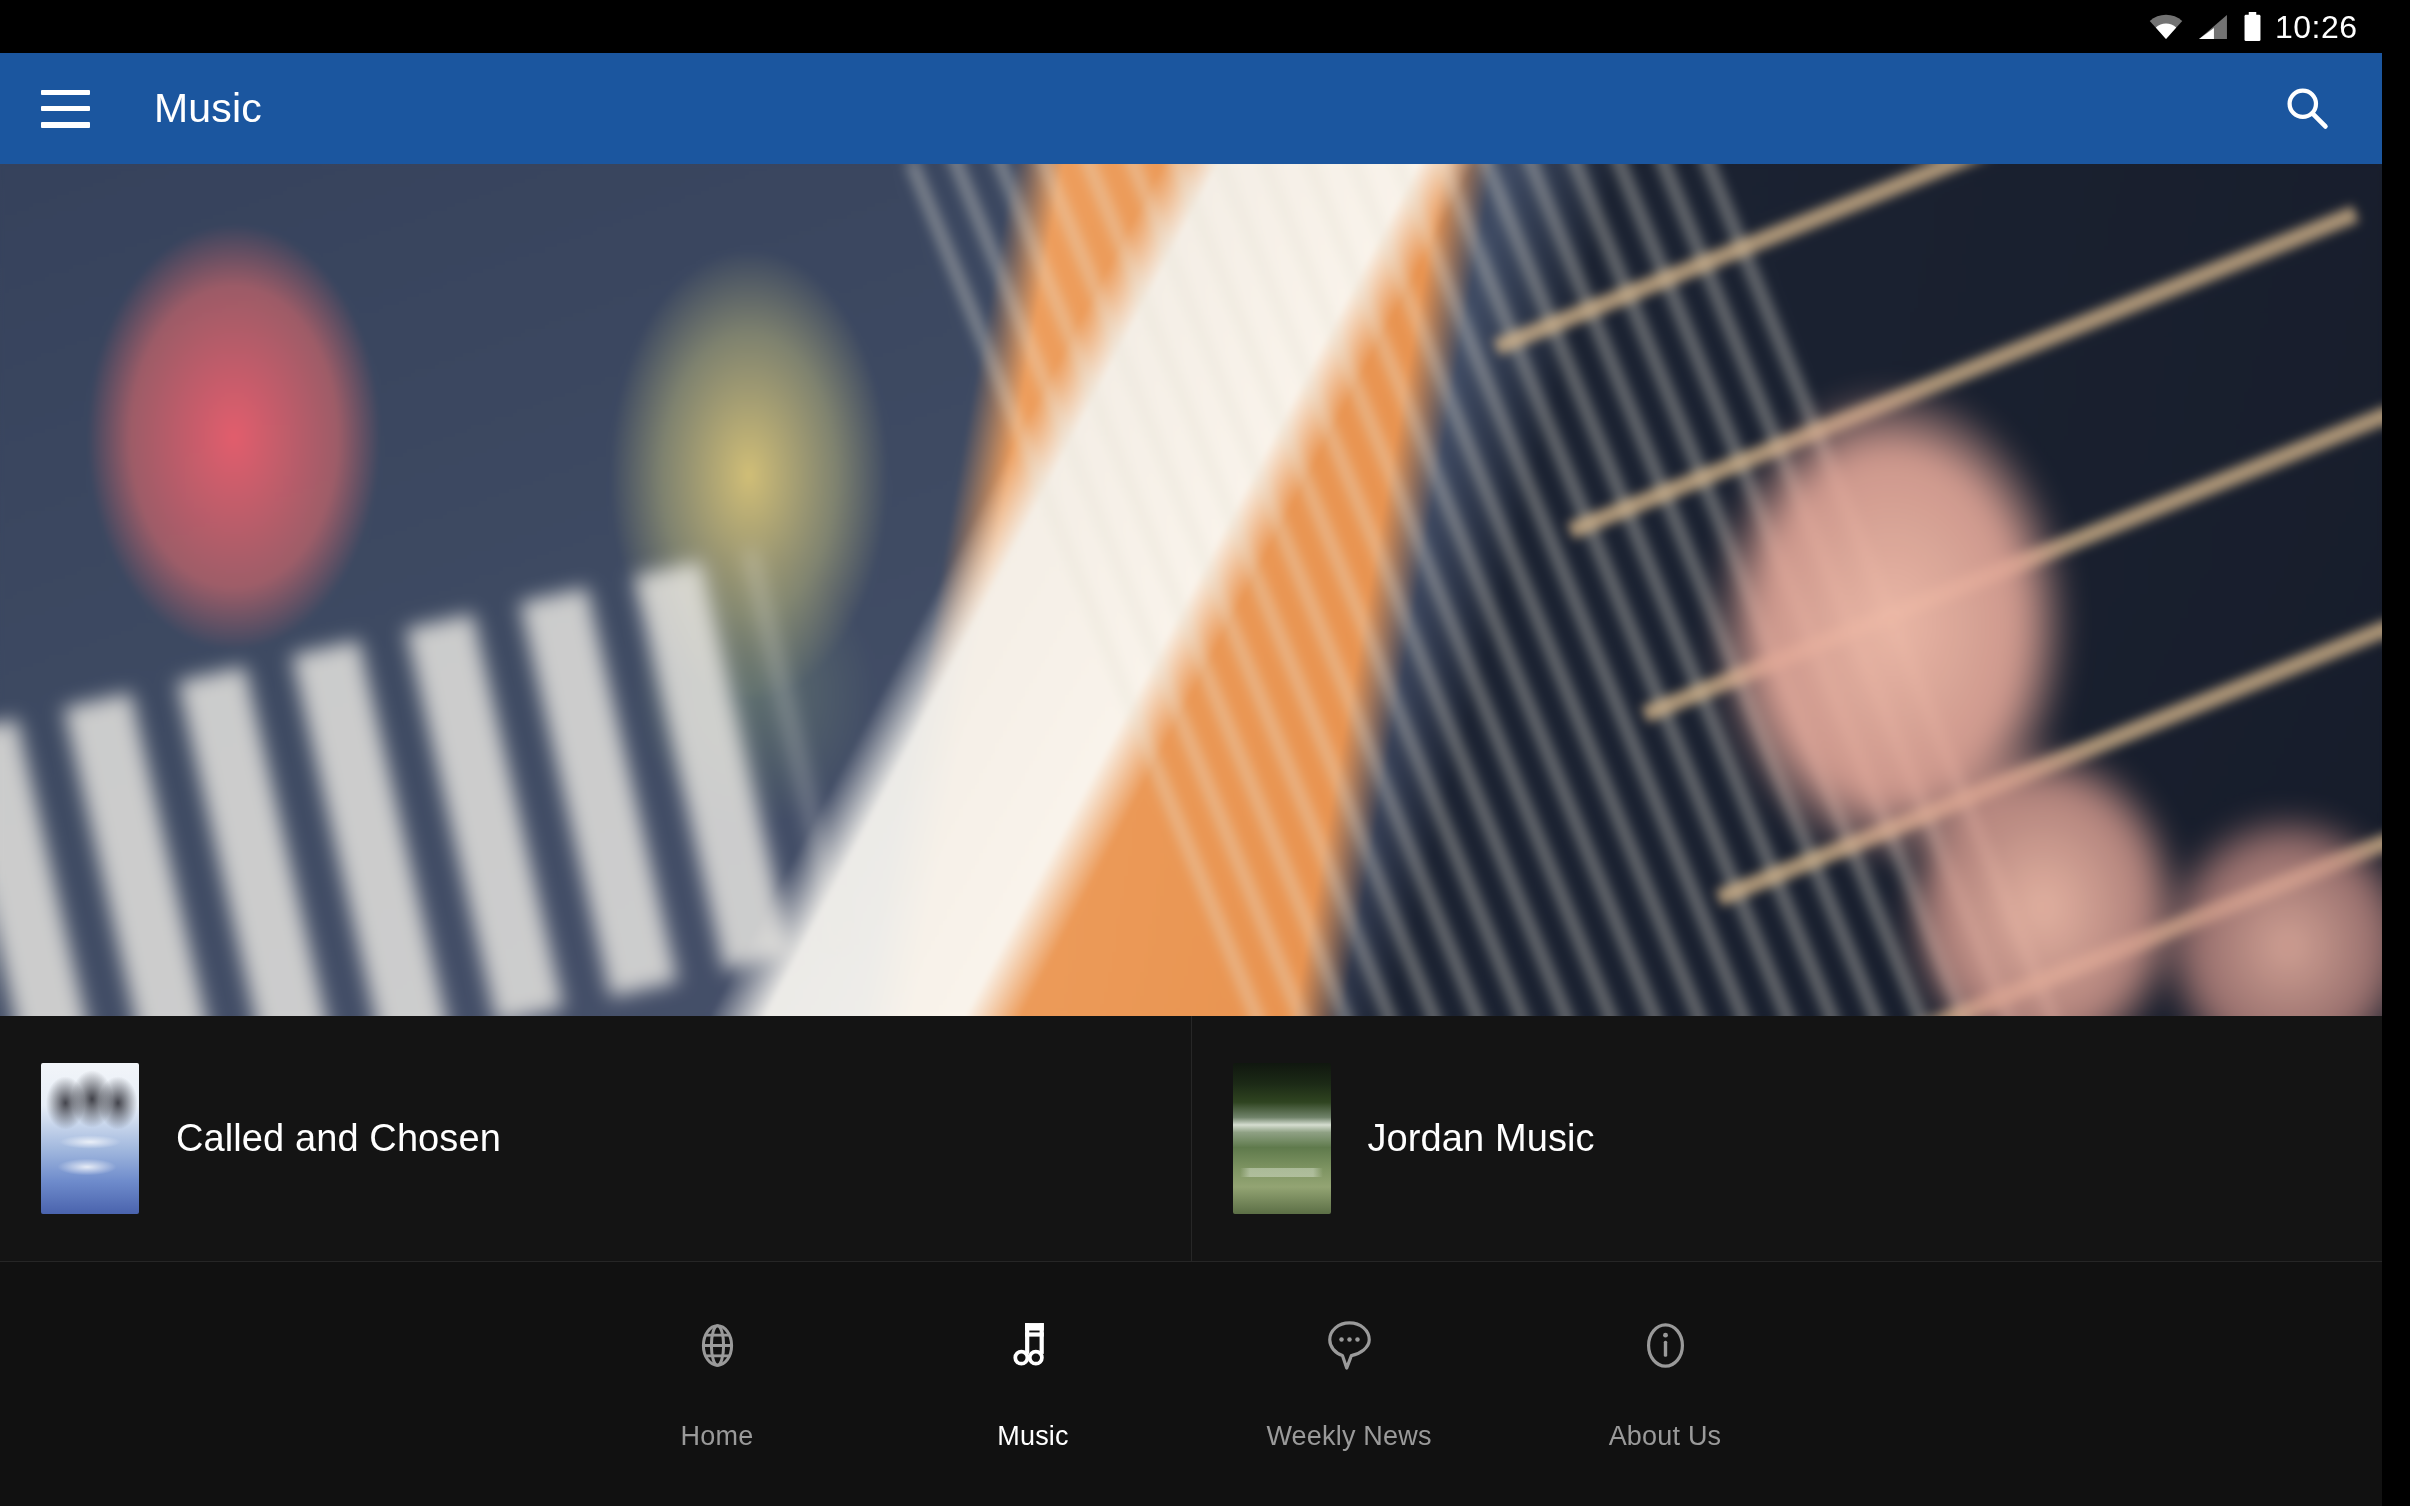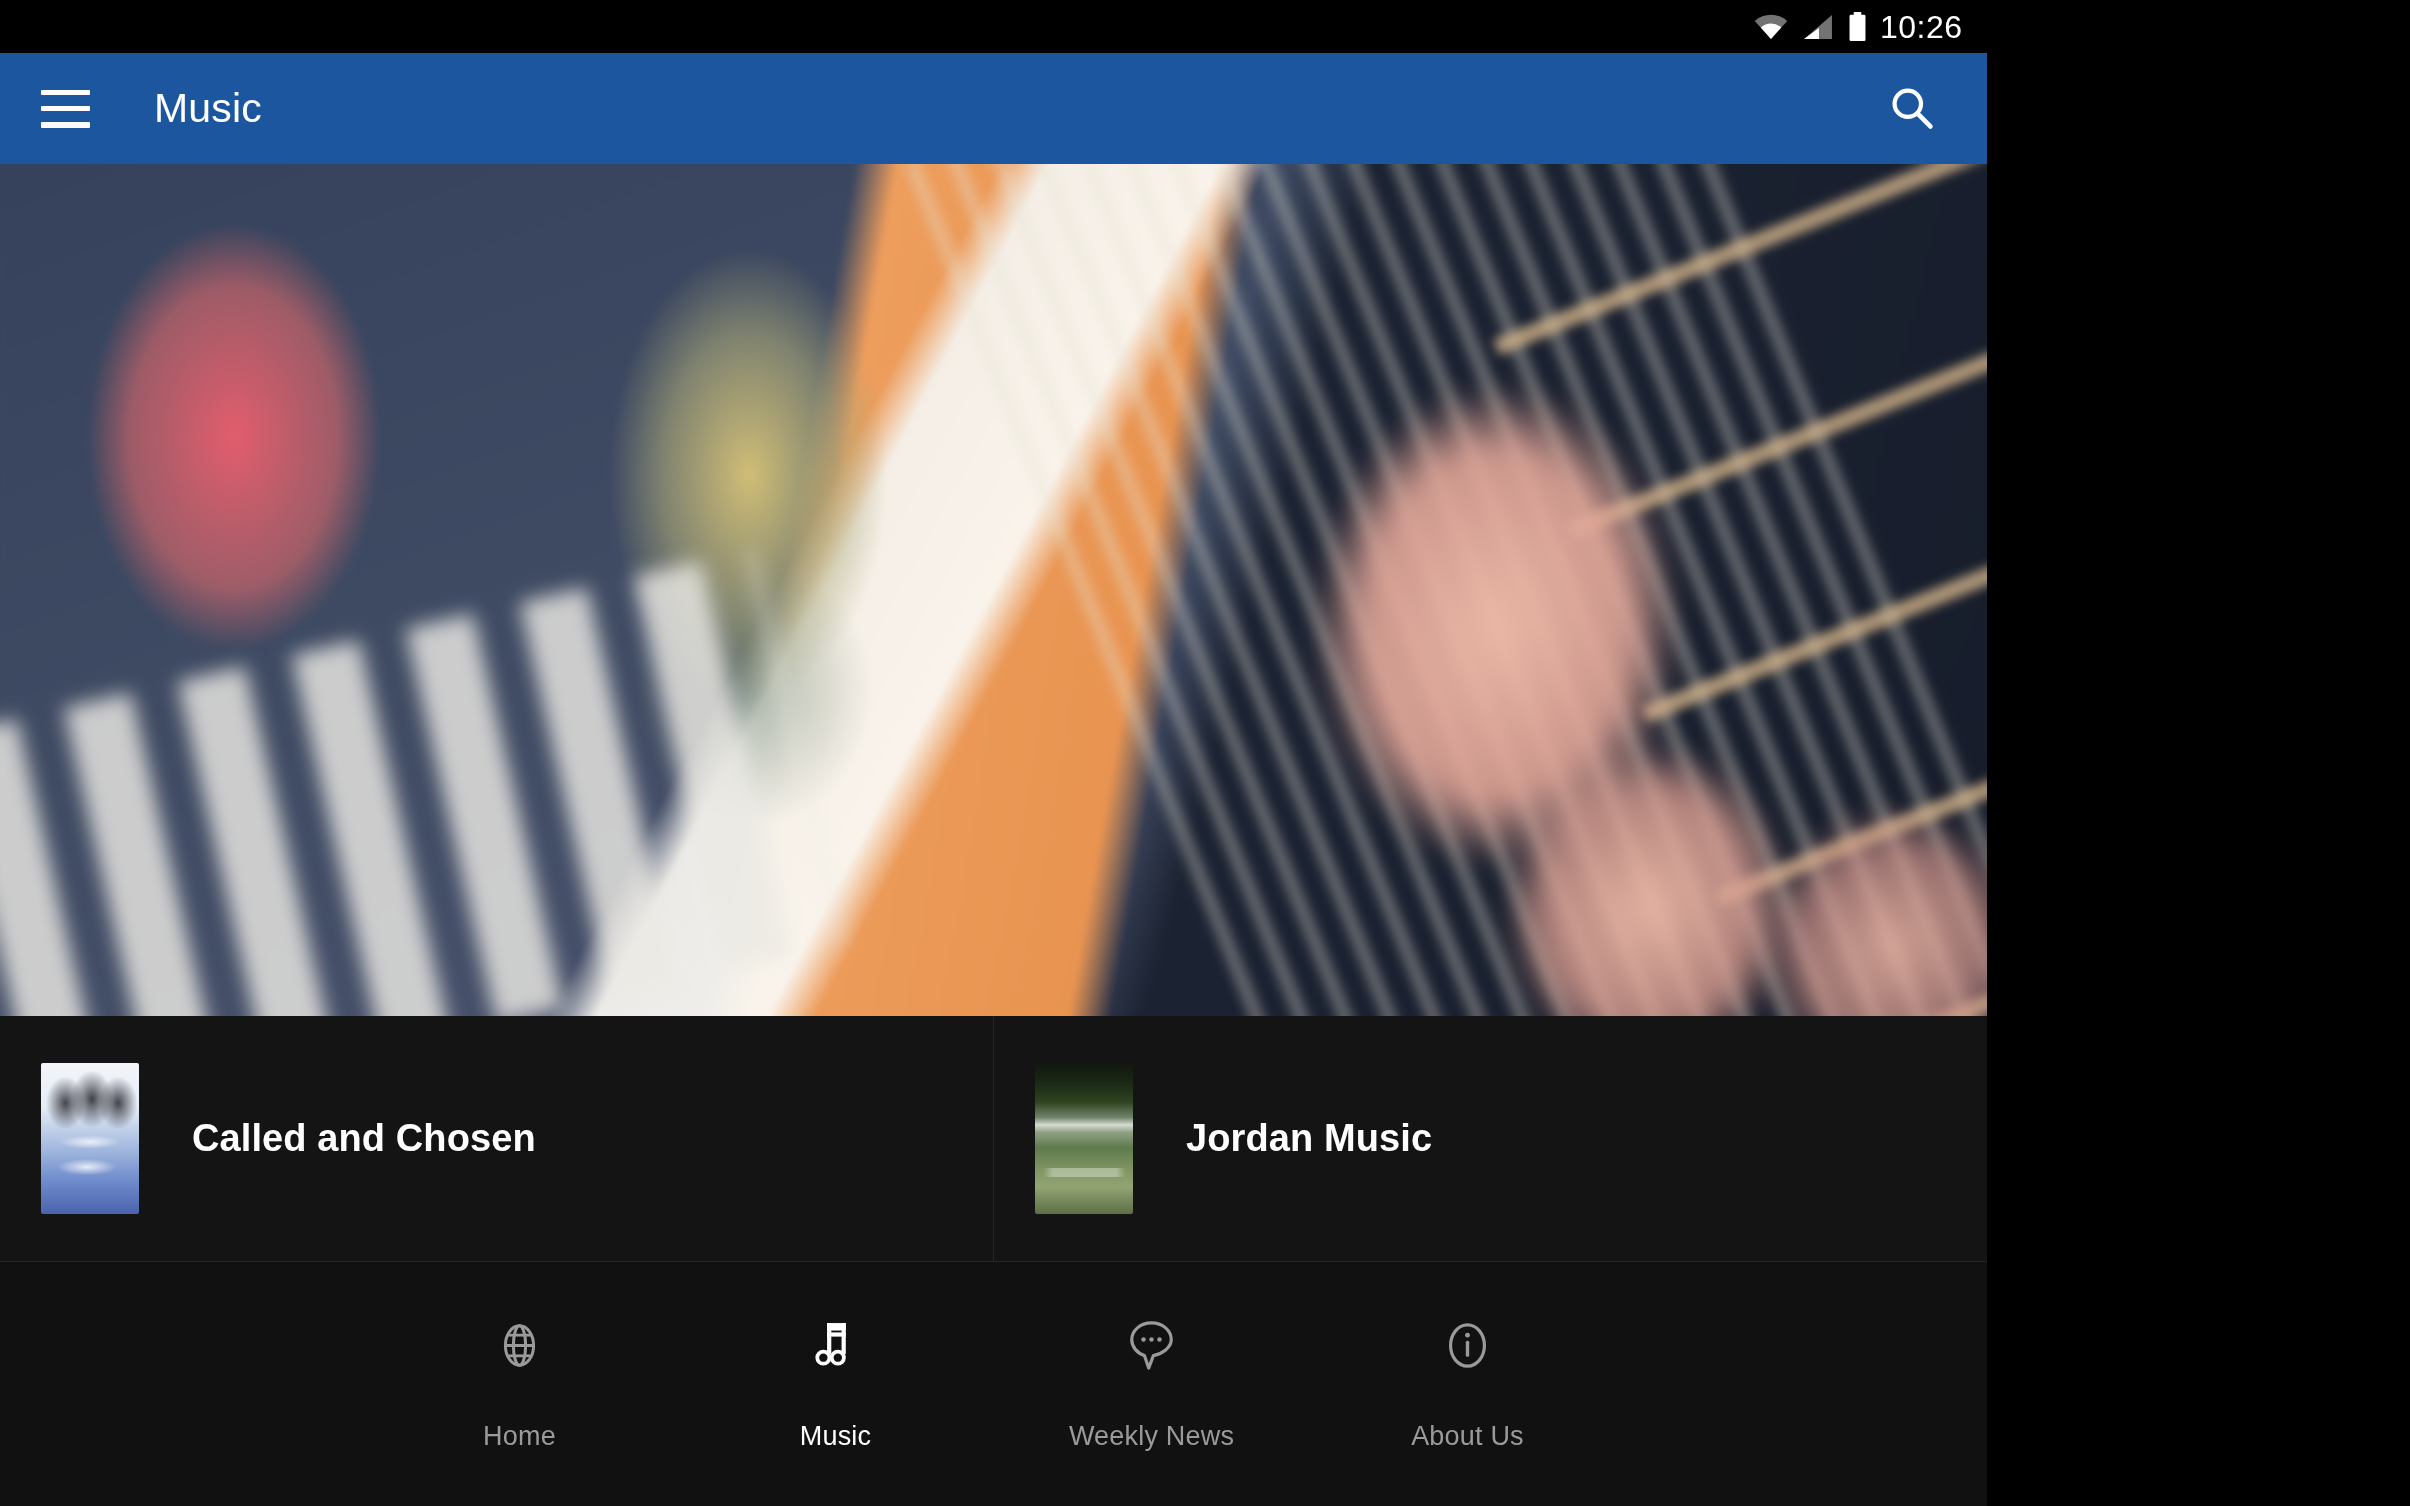--- a/index.html
+++ b/index.html
@@ -10,21 +10,21 @@
   body {
     width: 2411px;
     height: 1507px;
     overflow: hidden;
     font-family: "Liberation Sans", sans-serif;
     -webkit-font-smoothing: antialiased;
   }
 
   #app {
     position: relative;
-    width: 1987px;
+    width: 2382px;
     height: 1507px;
     background: #701a75;
     display: flex;
     flex-direction: column;
   }
 
   
   .status-bar {
     height: 53px;
     background: #000000;
@@ -253,22 +253,22 @@
     content: "";
     position: absolute;
     left: 7.5px; top: 105px;
     width: 83px; height: 9.4px;
     background: linear-gradient(to right, rgba(220,228,212,0.0), rgba(222,230,214,0.85) 12%, rgba(222,230,214,0.85) 88%, rgba(220,228,212,0.0));
     opacity: 0.55;
   }
   .item-title {
     color: #ffffff;
     font-size: 38px;
-    font-weight: 700;
-    margin-left: 53px;
+    font-weight: 400;
+    margin-left: 37px;
     letter-spacing: 0.1px;
   }
 
   .filler {
     flex: 1 1 auto;
     background: #111111;
   }
 
   
   .bottom-nav {

